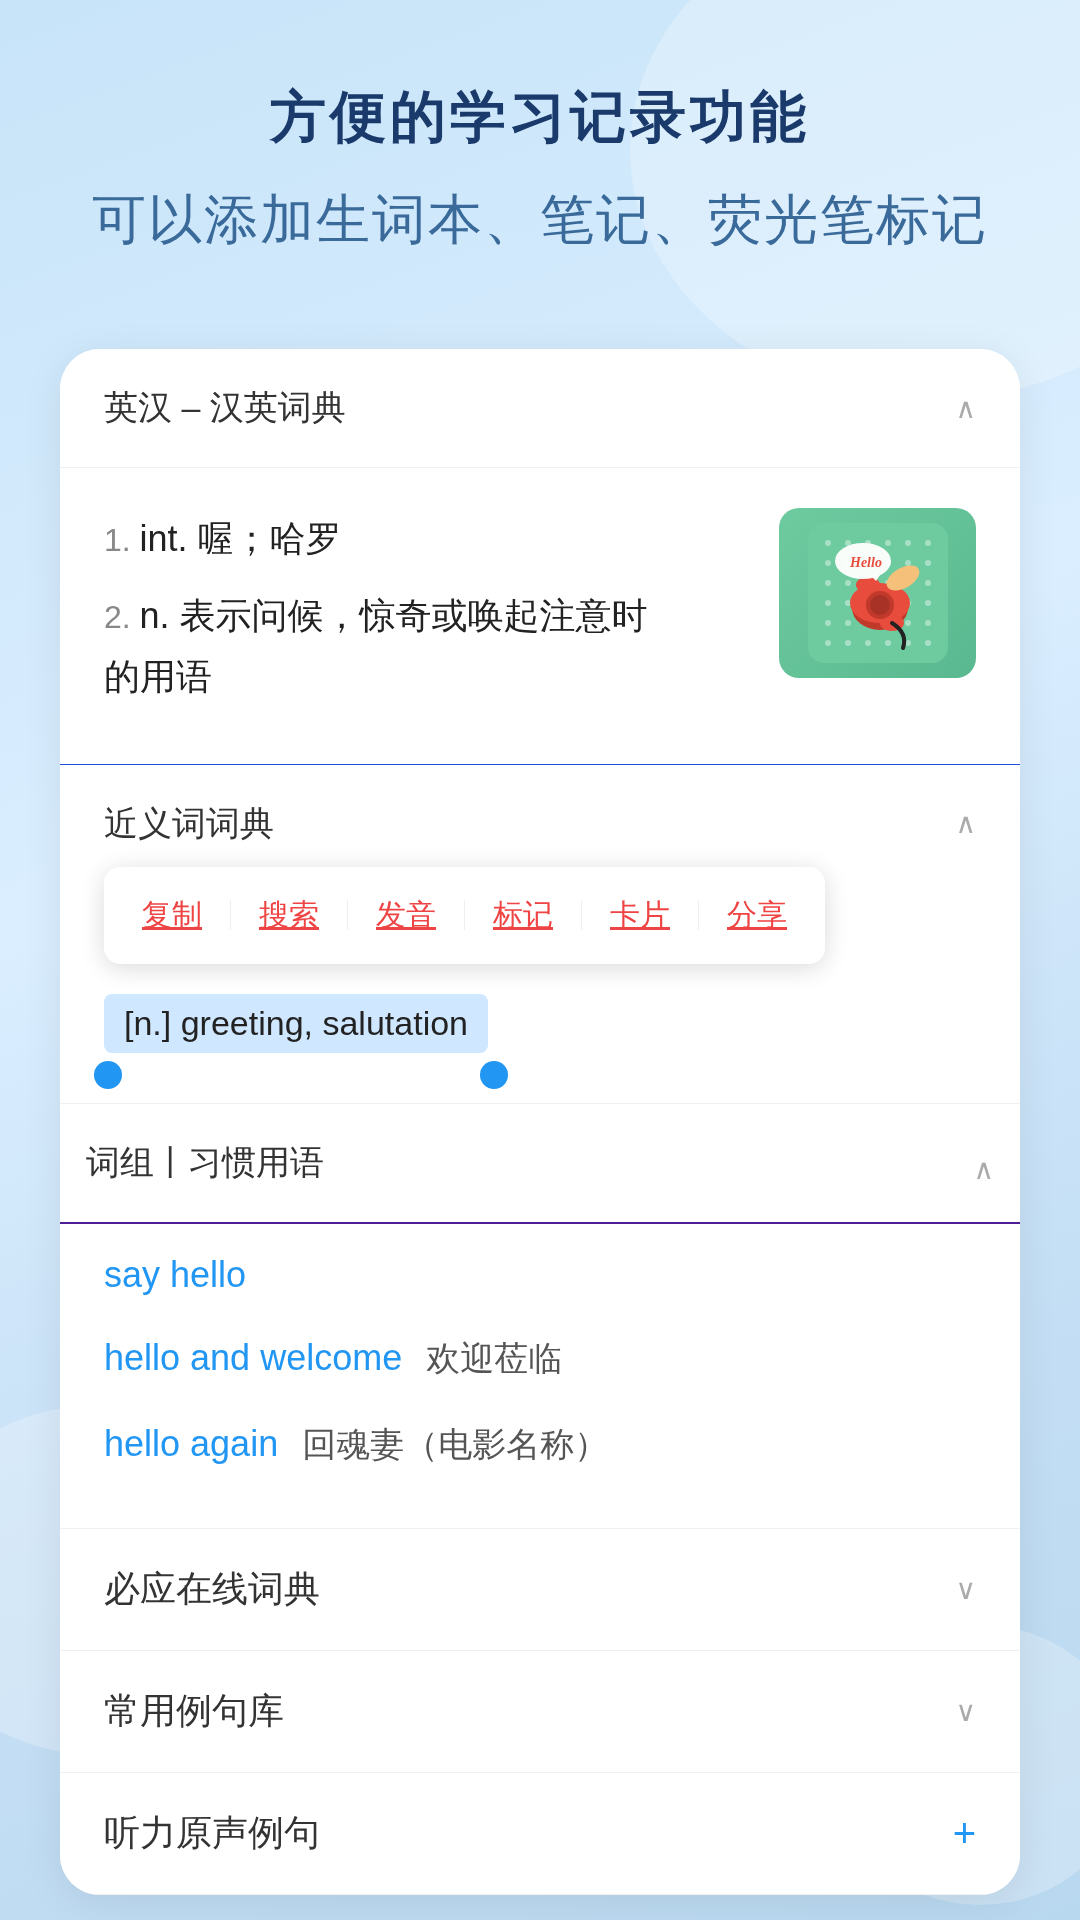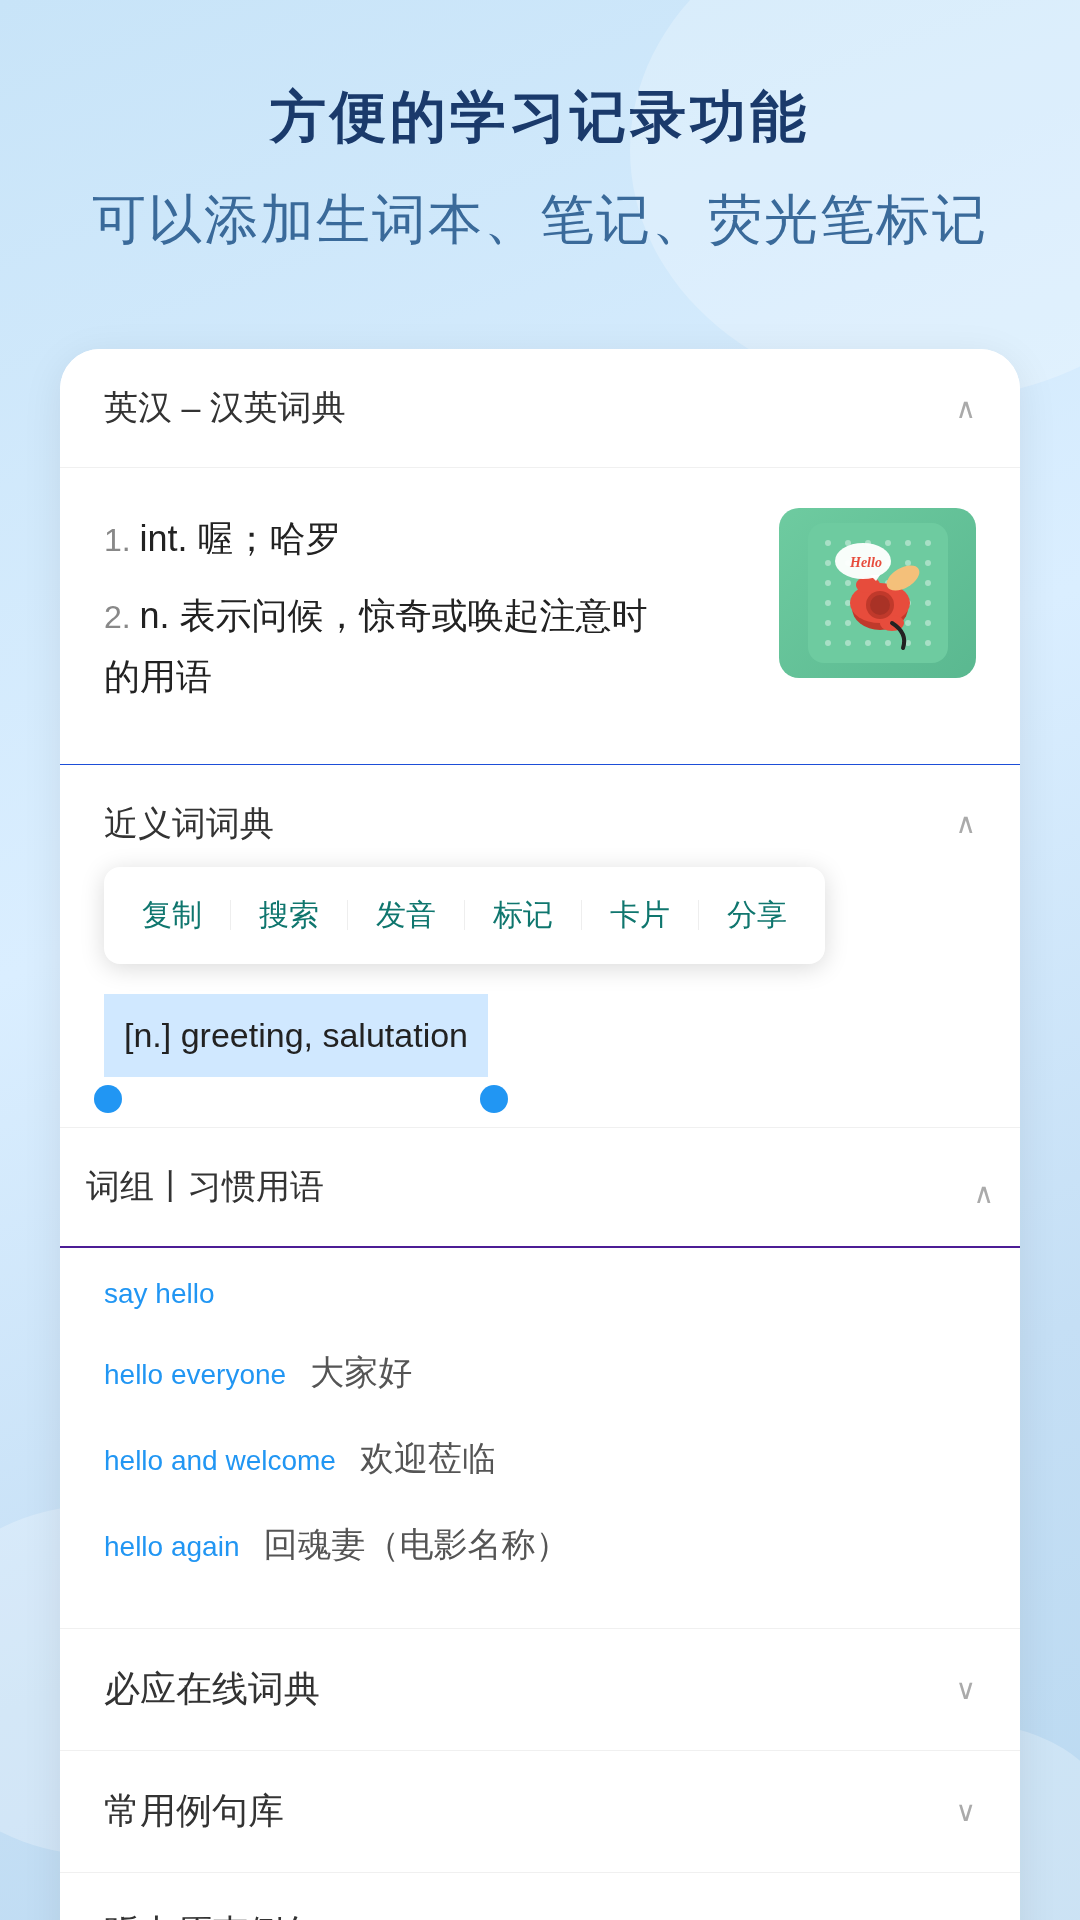--- a/index.html
+++ b/index.html
@@ -144,43 +144,44 @@
       box-shadow: 0 4px 24px rgba(0,0,0,0.15);
       display: flex;
       align-items: center;
       padding: 20px 10px;
       margin: 20px 44px;
       gap: 0;
       width: fit-content;
     }
     .context-menu-item {
       font-size: 30px;
-      color: #0f766e;
+      color: #ef4444;
       padding: 8px 28px;
       cursor: pointer;
       white-space: nowrap;
+      text-decoration: underline;
     }
     .context-menu-divider {
       width: 1px;
       height: 30px;
       background: #eee;
     }
 
     
     .selected-text-area {
       padding: 10px 44px 50px;
       position: relative;
     }
     .selected-text {
       background: #d0e8ff;
       display: inline-block;
       font-size: 34px;
       color: #222;
-      padding: 22px 20px;
-      border-radius: 0;
+      padding: 10px 20px;
+      border-radius: 8px;
     }
     .selection-handle-left {
       width: 28px; height: 28px;
       background: #2196F3;
       border-radius: 50%;
       position: absolute;
       left: 34px;
       bottom: 14px;
     }
     .selection-handle-right {
@@ -210,21 +211,21 @@
     .phrase-item {
       display: flex;
       align-items: baseline;
       gap: 24px;
       margin-bottom: 40px;
     }
     .phrase-item:last-child {
       margin-bottom: 30px;
     }
     .phrase-en {
-      font-size: 28px;
+      font-size: 36px;
       color: #2196F3;
       font-weight: 500;
     }
     .phrase-zh {
       font-size: 34px;
       color: #555;
     }
 
     
     .collapsed-section {
@@ -376,24 +377,20 @@
         <span class="section-title">词组丨习惯用语</span>
         <span class="chevron-icon">∧</span>
       </div>
 
       <div class="phrase-list">
 
         <div class="phrase-item">
           <span class="phrase-en">say hello</span>
         </div>
 
-        <div class="phrase-item">
-          <span class="phrase-en">hello everyone</span>
-          <span class="phrase-zh">大家好</span>
-        </div>
 
         <div class="phrase-item">
           <span class="phrase-en">hello and welcome</span>
           <span class="phrase-zh">欢迎莅临</span>
         </div>
 
         <div class="phrase-item">
           <span class="phrase-en">hello again</span>
           <span class="phrase-zh">回魂妻（电影名称）</span>
         </div>

